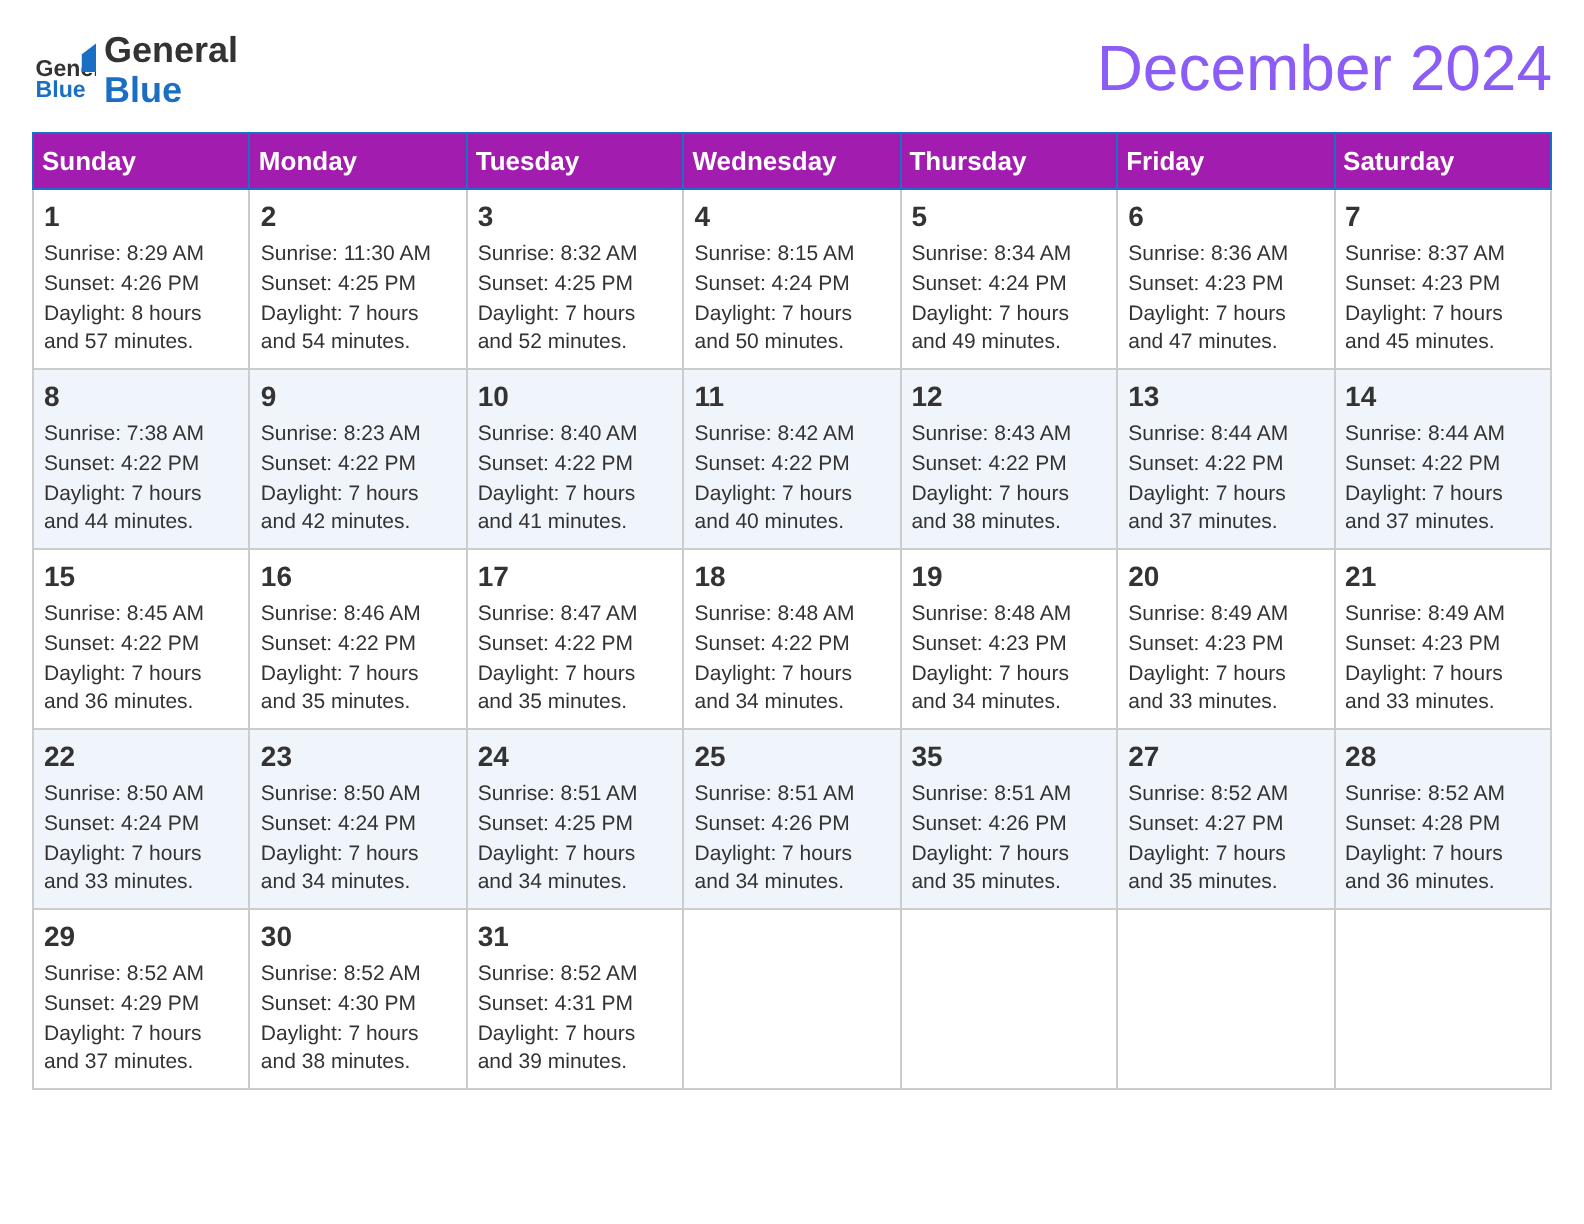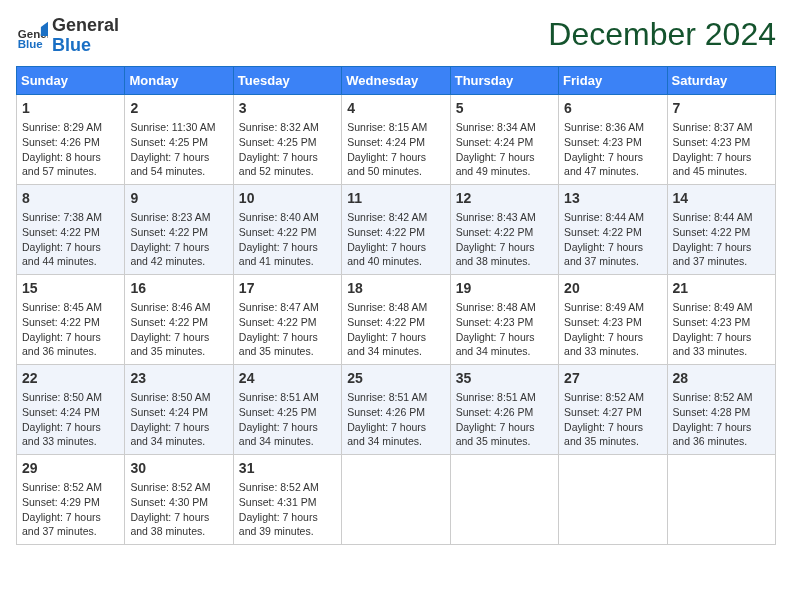--- a/index.html
+++ b/index.html
@@ -29,33 +29,33 @@
     }
     .logo-text span { color: #1a6fc4; }
     .logo-icon {
       width: 32px;
       height: 32px;
     }
     .title-block { text-align: right; }
     .main-title {
       font-size: 32px;
       font-weight: normal;
-      color: #14532d;
+      color: #8b5cf6;
     }
     .subtitle {
       font-size: 16px;
       color: #555;
     }
     .calendar {
       width: 100%;
       border-collapse: collapse;
       font-size: 11px;
     }
     .calendar thead th {
-      background: #3b82f6;
+      background: #a21caf;
       color: #fff;
       padding: 6px 4px;
       text-align: left;
       font-size: 13px;
       font-weight: bold;
       border: 1px solid #1a6fc4;
     }
     .calendar tbody td {
       border: 1px solid #ccc;
       vertical-align: top;

